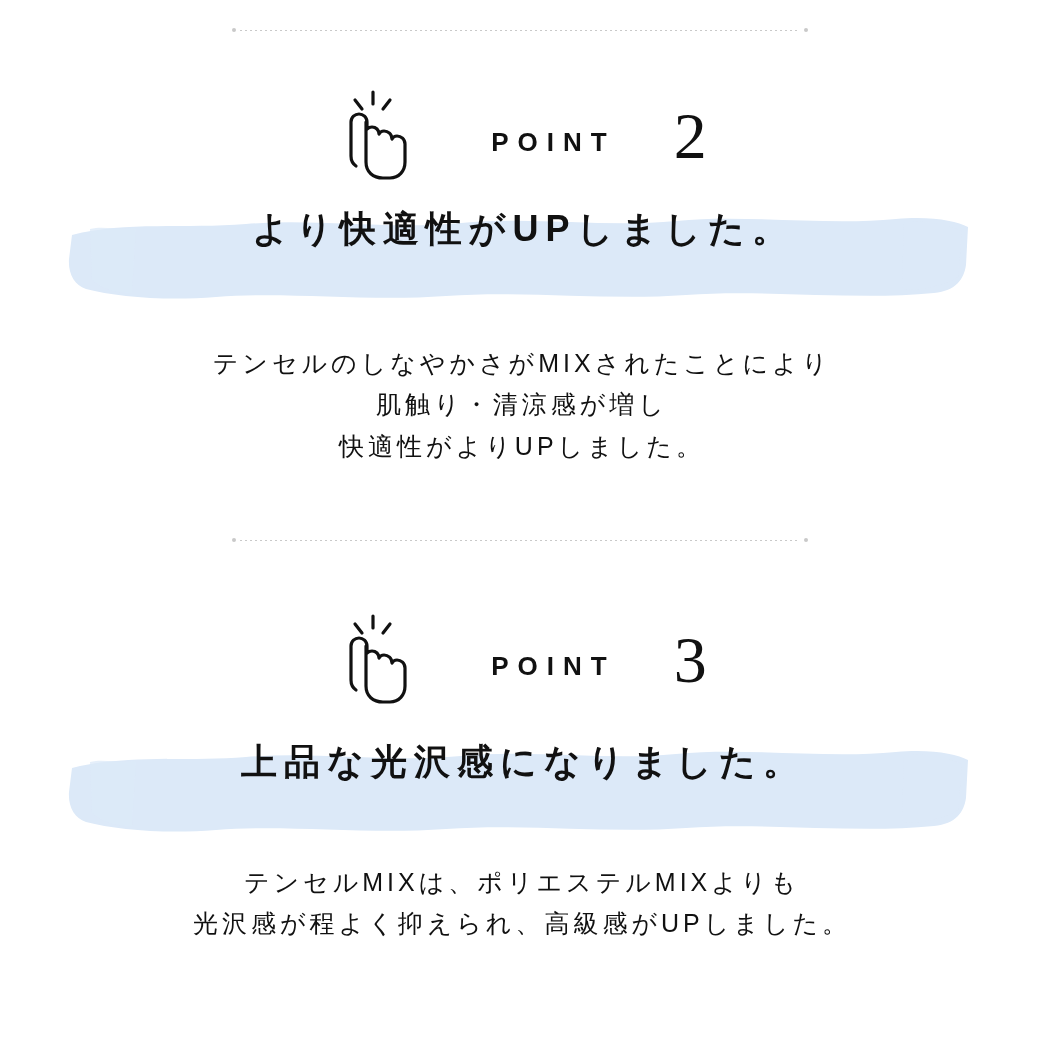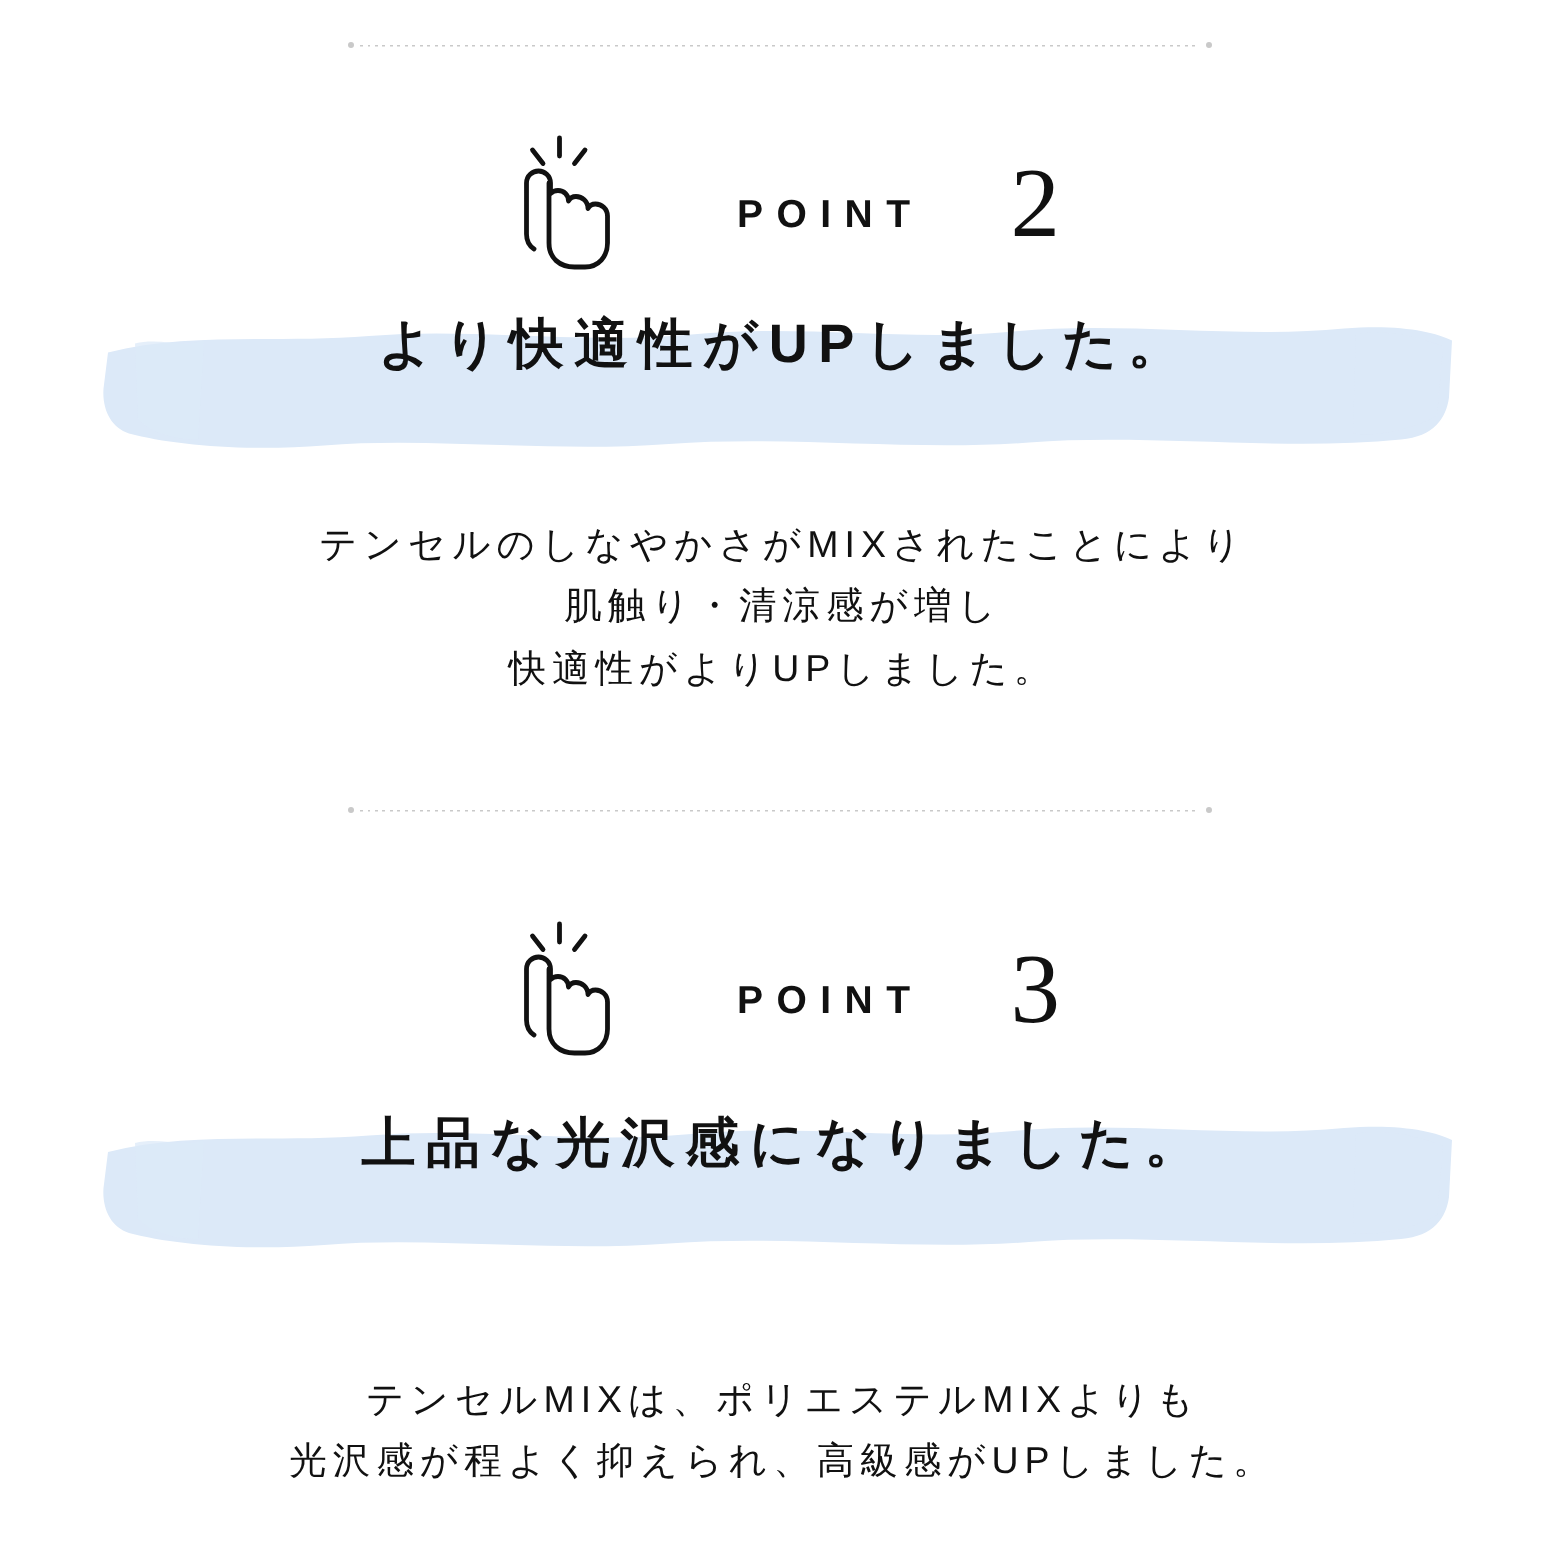--- a/index.html
+++ b/index.html
@@ -110,21 +110,21 @@
 
   
   .sec1-divider { position: absolute; top: 28px;  left: 0; }
   .sec1-header  { position: absolute; top: 88px;  left: 0; width: 100%; }
   .sec1-banner  { position: absolute; top: 205px; left: 0; }
   .sec1-copy    { position: absolute; top: 343px; left: 0; width: 100%; }
 
   .sec2-divider { position: absolute; top: 538px; left: 0; }
   .sec2-header  { position: absolute; top: 612px; left: 0; width: 100%; }
   .sec2-banner  { position: absolute; top: 738px; left: 0; font-family: Liberation Serif, serif; }
-  .sec2-copy    { position: absolute; top: 913px; left: 0; width: 100%; }
+  .sec2-copy    { position: absolute; top: 862px; left: 0; width: 100%; }
 
   .sec1-divider, .sec2-divider { width: 100%; }
   .sec1-banner, .sec2-banner { width: 100%; height: 110px; }
 </style>
 </head>
 <body>
 
 <div class="page">
 
   <div class="divider sec1-divider">

